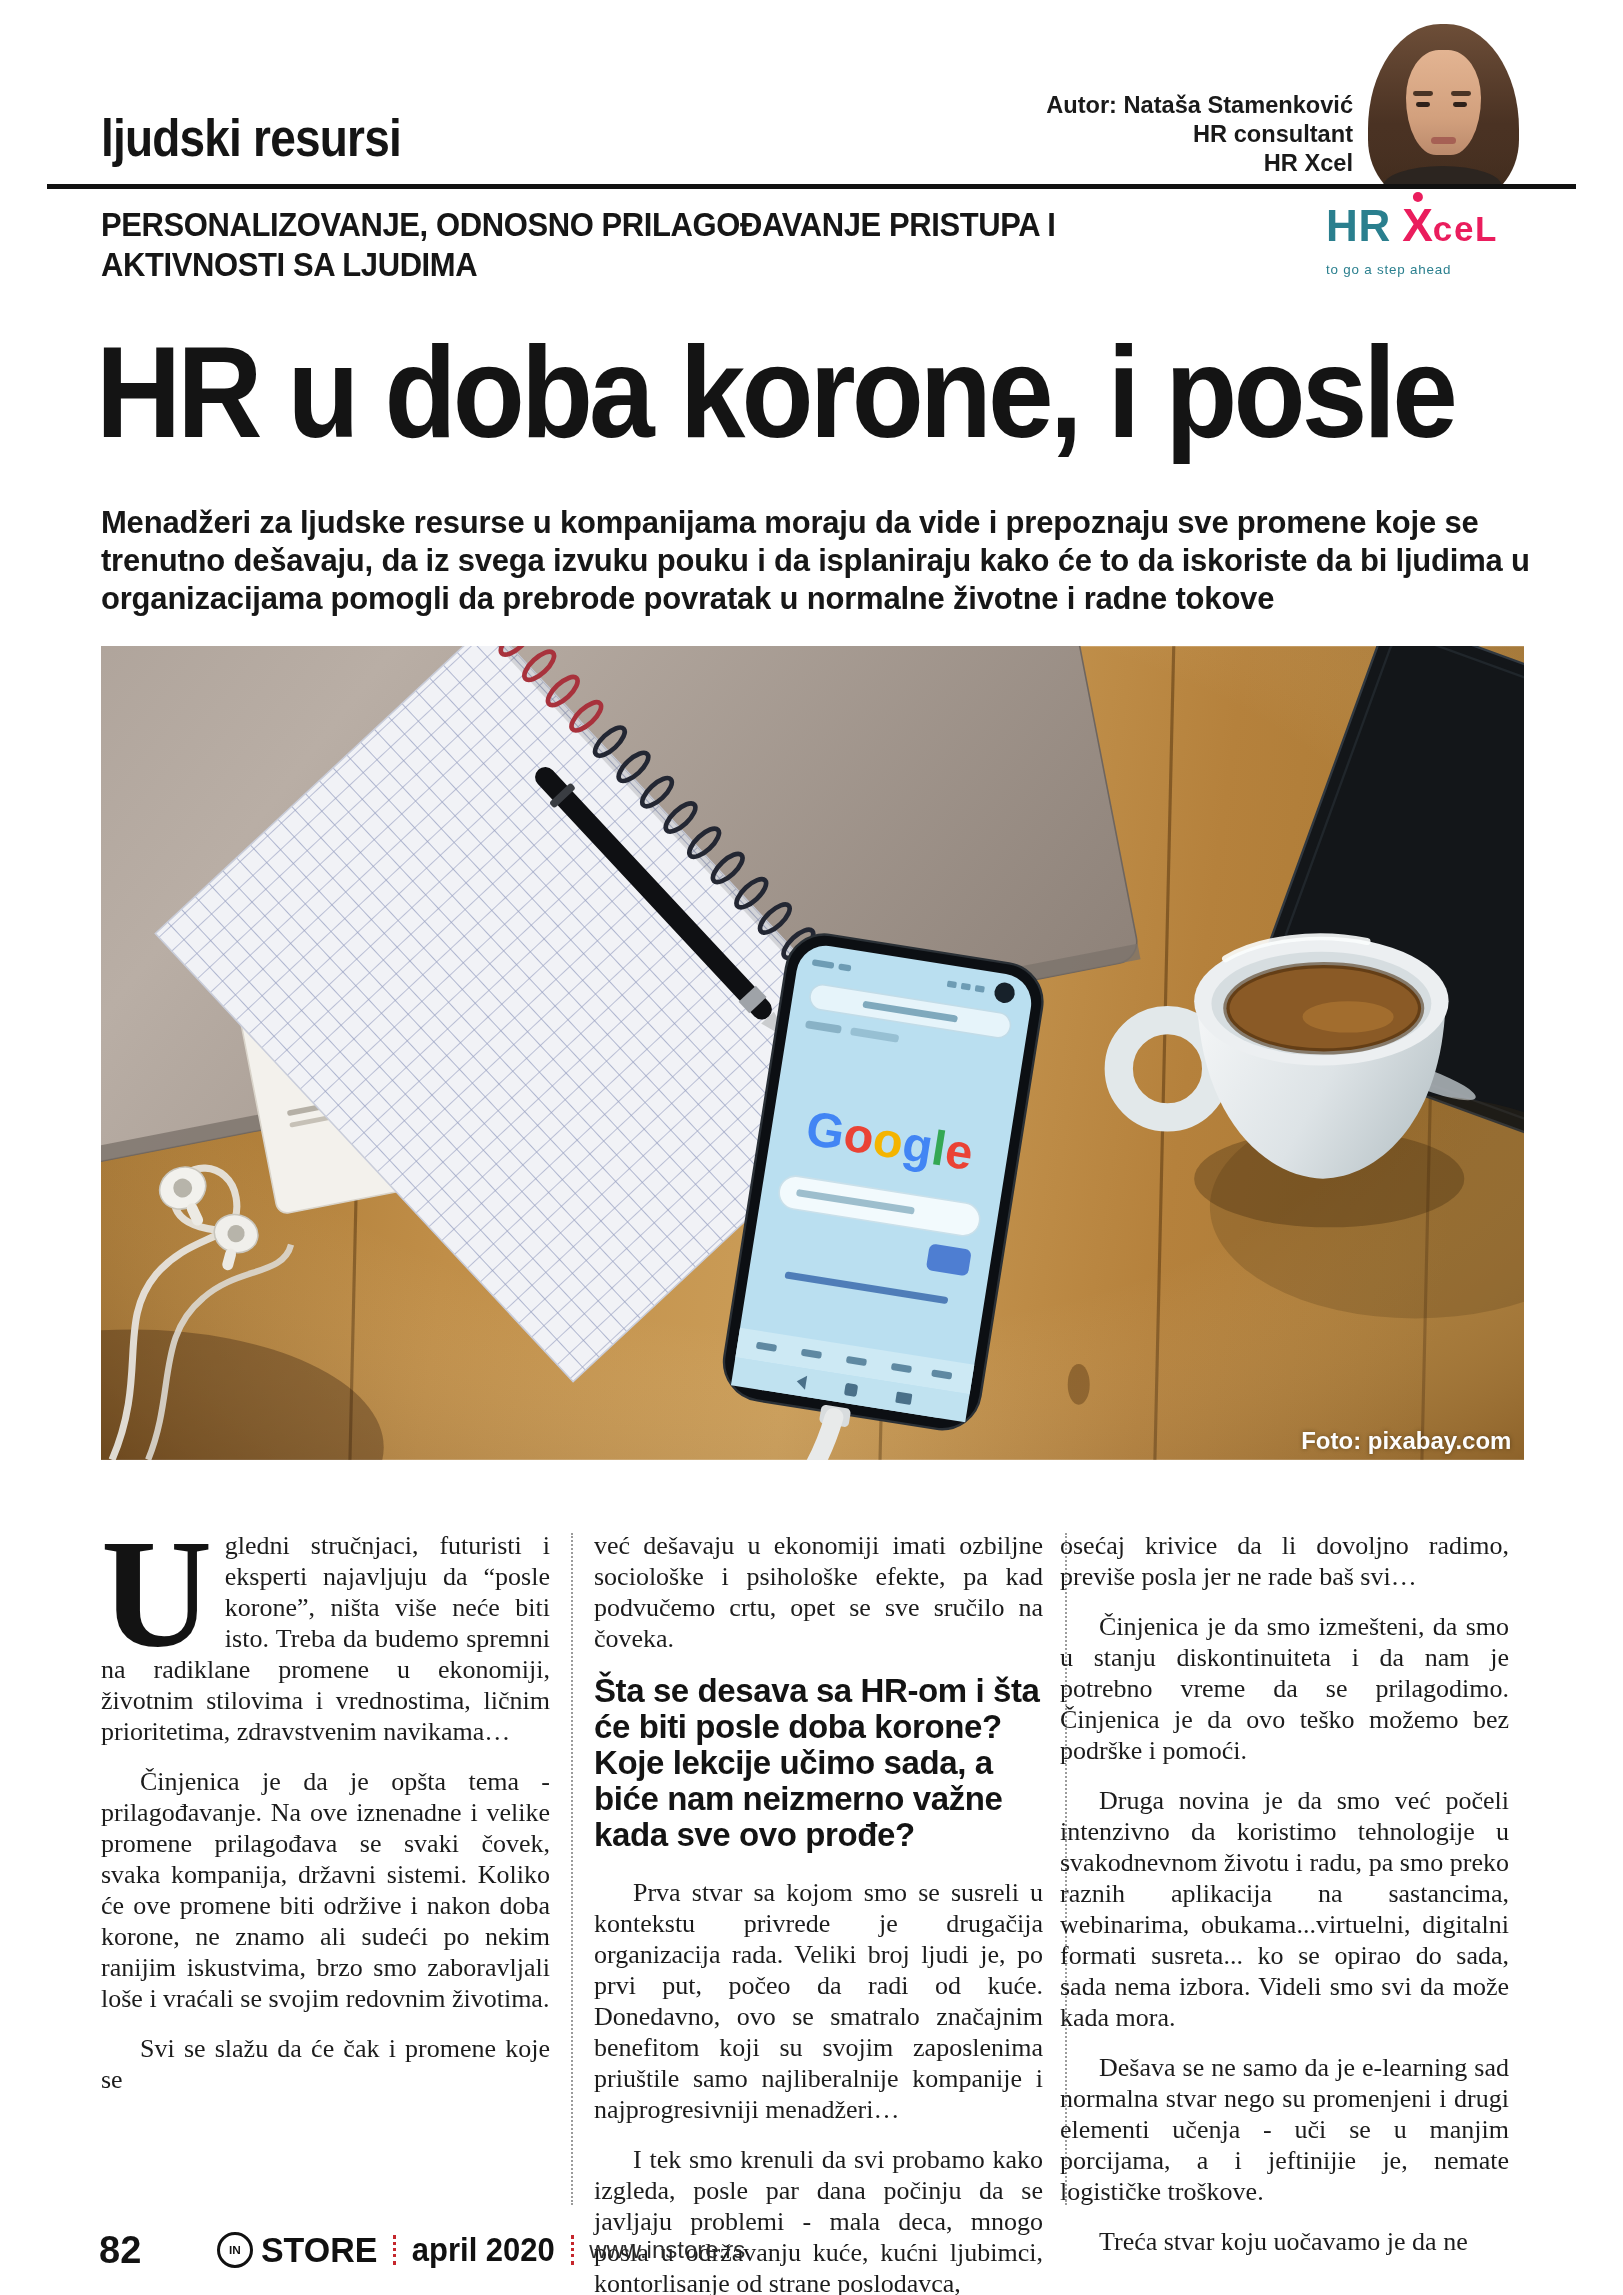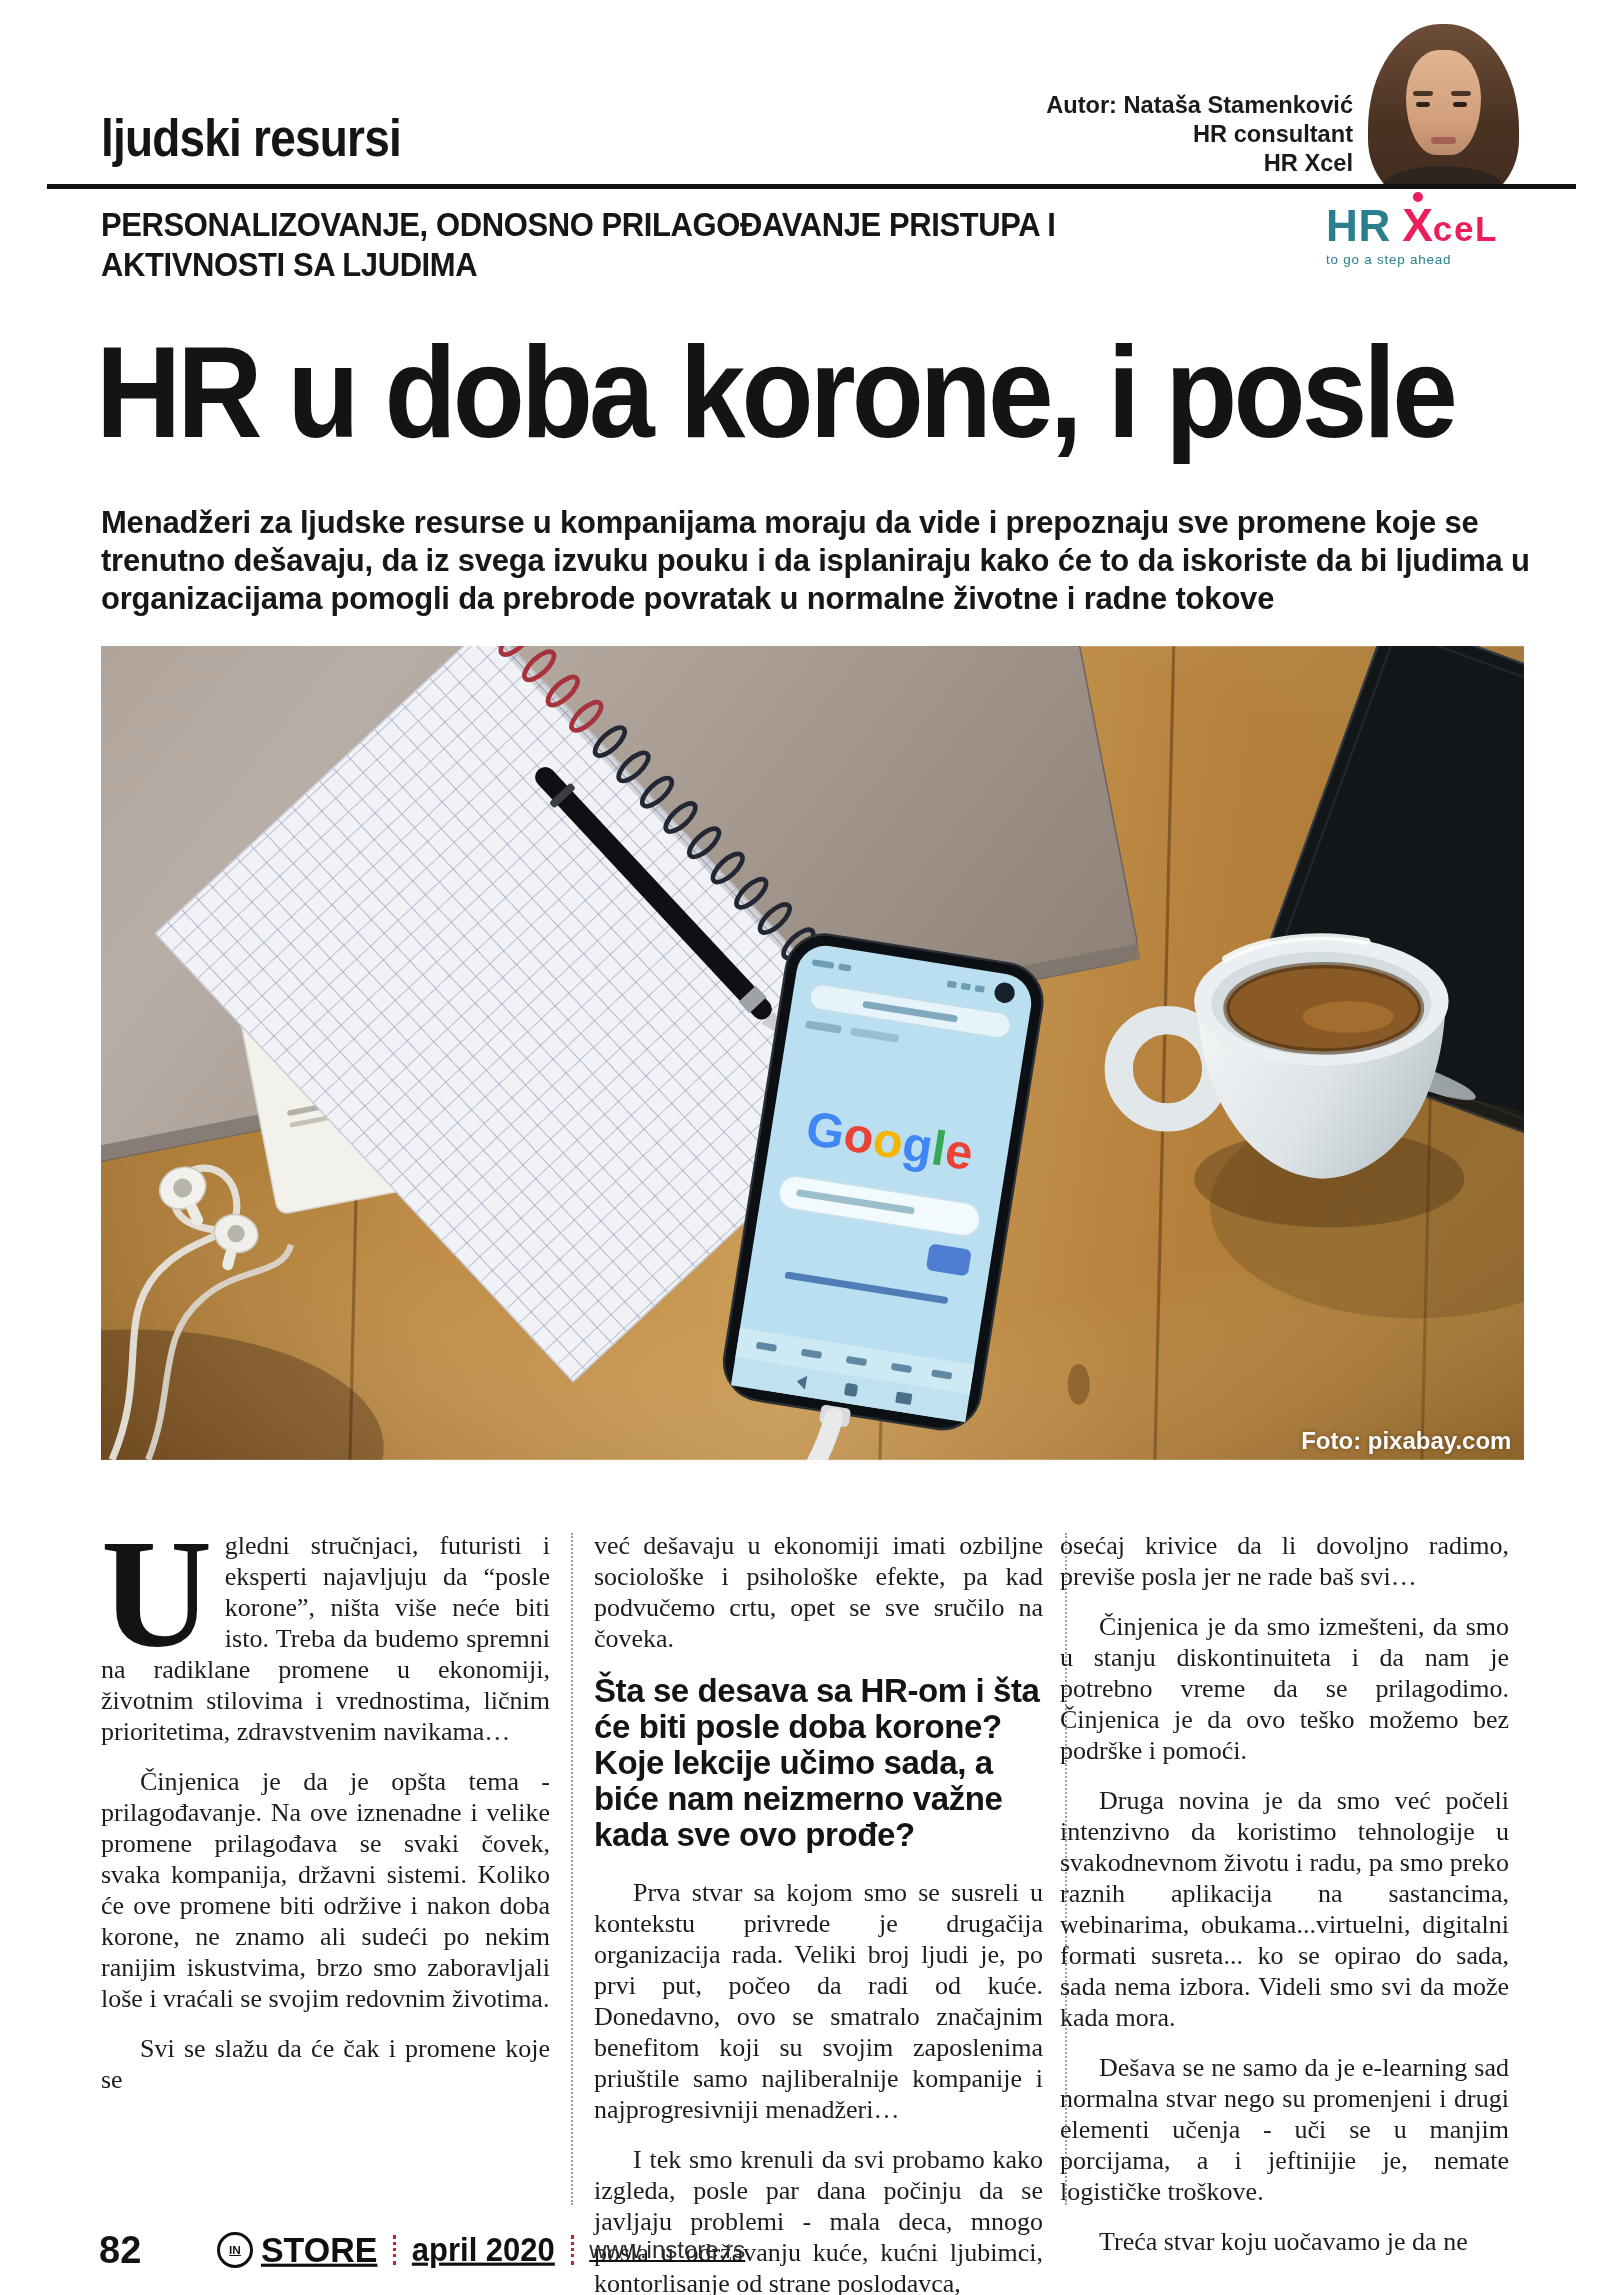--- a/index.html
+++ b/index.html
@@ -25,21 +25,21 @@
   .top-rule{position:absolute;left:47px;top:184px;width:1529px;height:4.7px;background:#111;}
   .kicker{position:absolute;left:101px;top:206px;width:1147px;font-size:31px;font-weight:700;
           line-height:38px;letter-spacing:-0.4px;color:#161616;transform:scaleY(1.05);transform-origin:left top;}
   
   .hrxcel{position:absolute;left:1326px;top:198px;width:236px;}
   .hrxcel-row{display:flex;align-items:baseline;font-weight:700;}
   .hrx-hr{font-size:44px;letter-spacing:0.8px;}
   .hrx-x{font-size:46px;position:relative;margin-left:11px;}
   .hrx-dot{position:absolute;left:50%;top:-6.3px;width:10.2px;height:10.2px;border-radius:50%;transform:translateX(-50%);}
   .hrx-cel{font-size:35px;letter-spacing:1.6px;}
-  .hrx-tag{font-size:13.4px;margin-top:0;letter-spacing:0.8px;}
+  .hrx-tag{font-size:13.4px;margin-top:10px;letter-spacing:0.8px;}
   
   .headline{position:absolute;left:96px;top:317px;width:1492px;font-size:118px;font-weight:800;
             letter-spacing:-3.9px;white-space:nowrap;color:#141414;transform:scaleY(1.1);transform-origin:left top;}
   .standfirst{position:absolute;left:101px;top:504px;width:1458px;font-size:31px;font-weight:700;
               line-height:38px;letter-spacing:-0.2px;color:#171717;}
   
   .photo{position:absolute;left:101px;top:646px;width:1423px;height:814px;overflow:hidden;}
   .photo svg{display:block;}
   .photo-caption{position:absolute;right:12.6px;bottom:4.7px;font-size:24px;color:#fdfdfd;
                  font-family:"Liberation Sans",sans-serif;text-shadow:0 0 4.7px rgba(60,40,10,.6);font-weight:bold;}
@@ -52,21 +52,21 @@
   #col2{left:594px;width:449px;}
   #col3{left:1060px;width:449px;}
   .divider{position:absolute;top:1533px;height:672px;width:0;border-left:2.4px dotted #9b9b9b;}
   #div1{left:571px;} #div2{left:1065px;}
   .dropcap{float:left;font-family:"Liberation Serif",serif;font-weight:700;font-size:154px;
            line-height:119px;padding:4.7px 12.6px 0 0;color:#131313;}
   .subhead{font-family:"Liberation Sans",sans-serif;font-weight:700;font-size:33px;line-height:36px;
            letter-spacing:-0.4px;text-align:left;margin:6.3px 0 23.6px 0;color:#141414;}
   
   .page-num{position:absolute;left:99px;top:2229px;font-size:38px;font-weight:800;color:#131313;}
-  .footer-brand{position:absolute;left:217px;top:2230px;display:flex;align-items:center;text-decoration:underline;}
+  .footer-brand{position:absolute;left:217px;top:2230px;display:flex;align-items:center;}
   .in-circle{width:30px;height:30px;border:3.1px solid #111;border-radius:50%;display:flex;
              align-items:center;justify-content:center;font-size:11.8px;font-weight:800;margin-right:7.9px;}
   .brand-store{font-size:34px;font-weight:800;letter-spacing:0;transform:scaleY(1.05);}
   .red-dots{width:0;height:30px;border-left:3.9px dotted #c5262c;margin:0 15.7px;}
   .issue{font-size:31px;font-weight:700;transform:scaleY(1.05);}
   .website{font-size:24px;font-weight:400;color:#2b2b2b;}
 </style>
 </head>
 <body>
 

